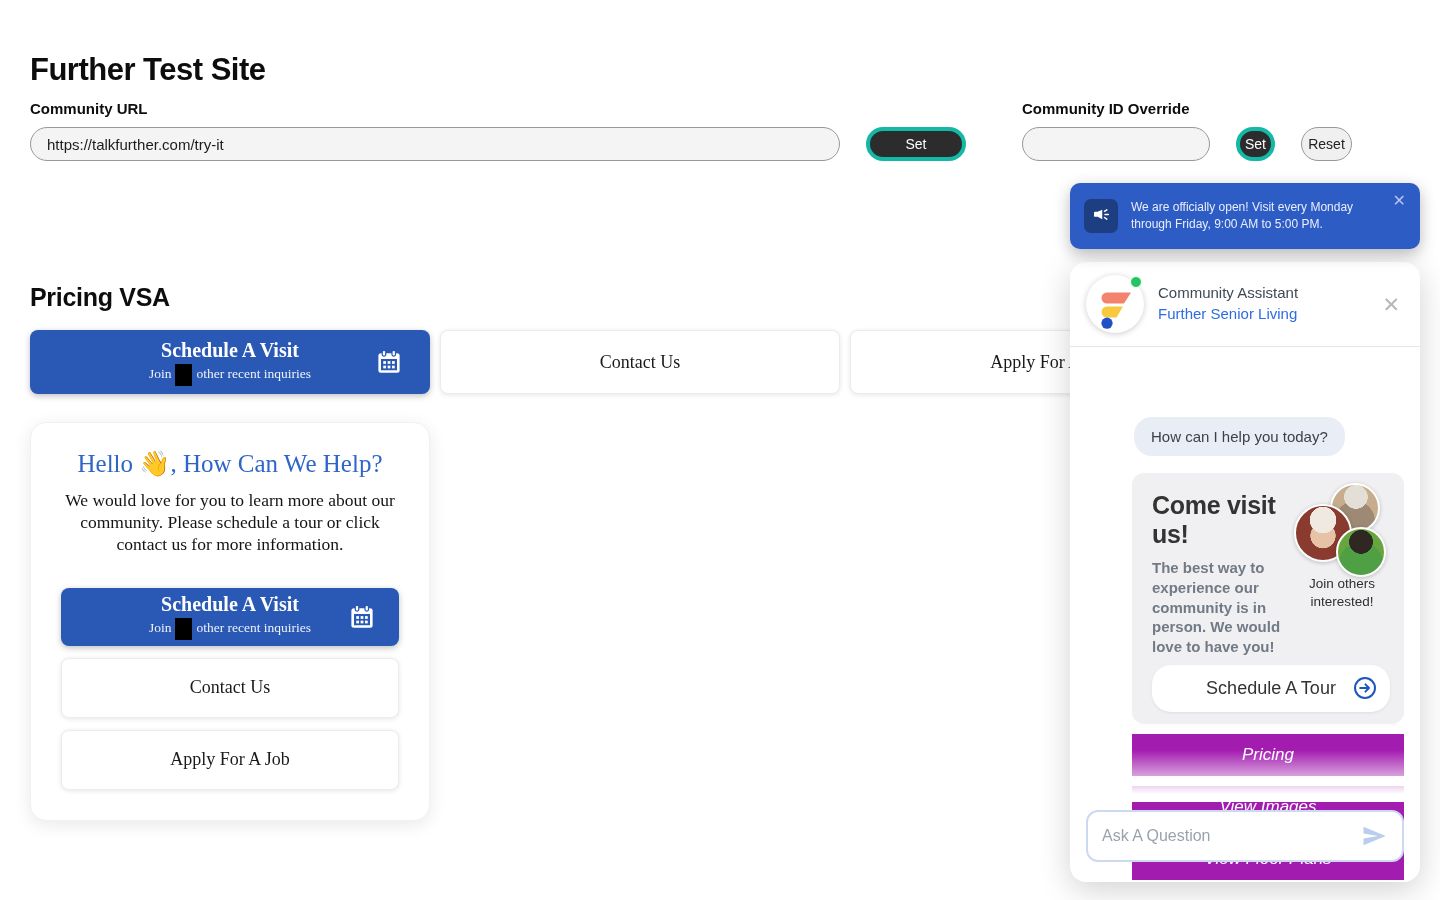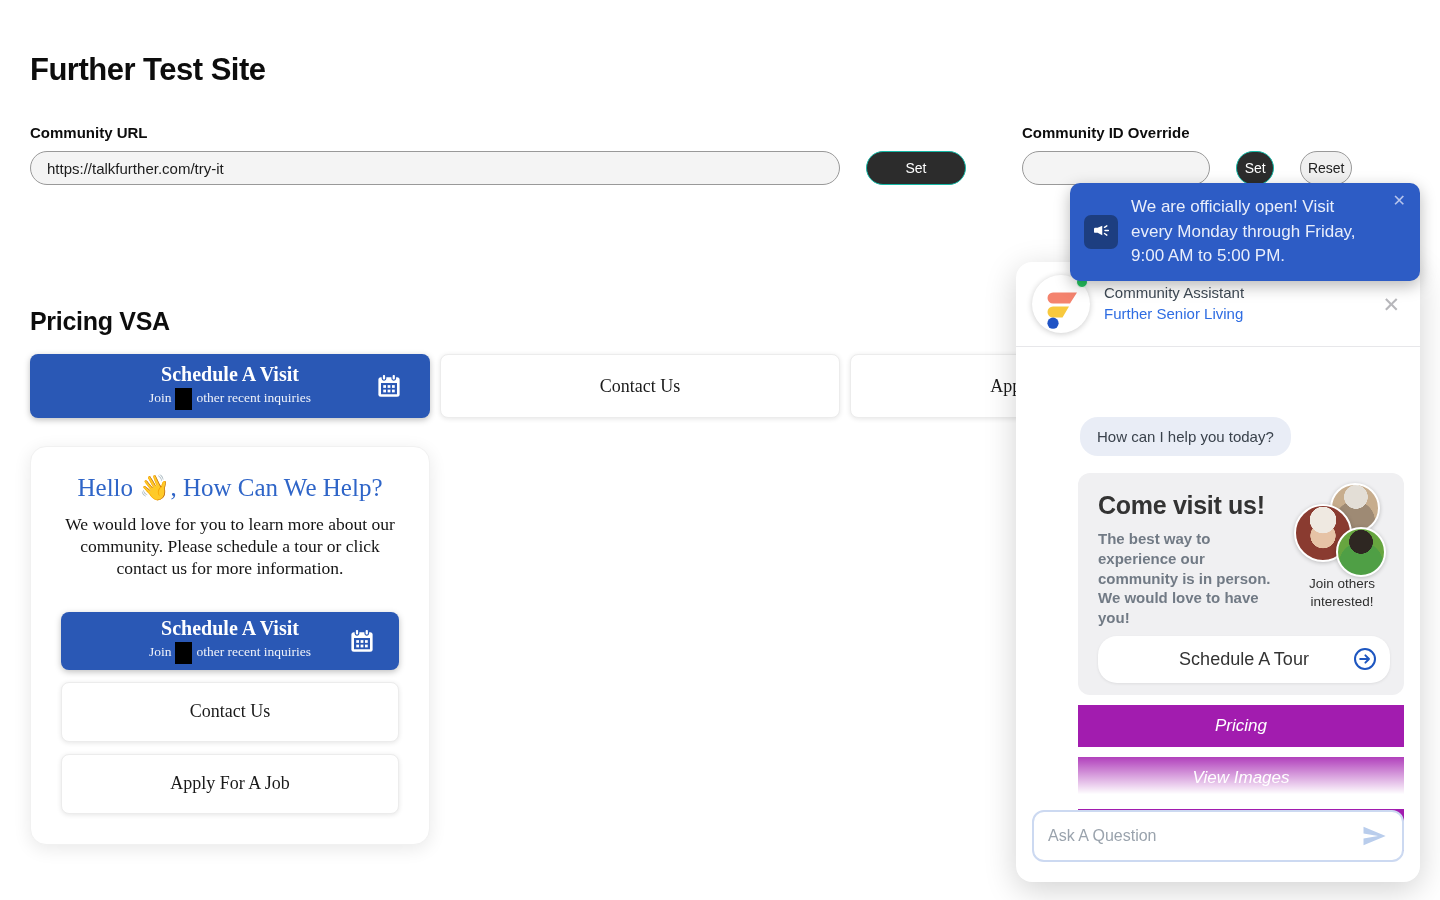--- a/index.html
+++ b/index.html
@@ -7,36 +7,36 @@
   body {
     position: relative;
     background: #ffffff;
     font-family: "Liberation Sans", sans-serif;
     color: #111;
     overflow: hidden;
   }
   .content { padding: 0 30px; }
 
   
-  h1.page-title { font-size: 31px; font-weight: 700; margin: 52px 0 36px; color:#0d0d0d; letter-spacing:-0.5px; }
+  h1.page-title { font-size: 31px; font-weight: 700; margin: 52px 0 12px; color:#0d0d0d; letter-spacing:-0.5px; }
   .form-row { display: flex; align-items: flex-start; }
   .field-label { display:block; font-size: 15px; font-weight: 700; margin-bottom: 10px; color:#0d0d0d; }
   .input-row { display: flex; gap: 26px; align-items: flex-start; }
   .text-input {
     height: 34px; border-radius: 17px; border: 1px solid #999;
     background: #f4f4f4; padding: 0 16px; font-size: 15px; color: #1c1c1c;
     font-family: "Liberation Sans", sans-serif; outline: none;
   }
   .left-group { width: 936px; }
   .url-input { flex: 1; }
   .right-group { margin-left: 56px; width: 330px; }
   .id-input { width: 188px; }
   .btn-dark {
     height: 34px; border-radius: 17px; background: #2c2c2c; color: #fff;
-    border: 1px solid #14b8a6; font-size: 14px; cursor: pointer; width: 100px;
+    border: 4px solid #14b8a6; font-size: 14px; cursor: pointer; width: 100px;
     font-family: "Liberation Sans", sans-serif;
   }
   .btn-dark.small { width: 46px; }
   .btn-light {
     height: 34px; border-radius: 17px; background: #f0f0f0; color: #222;
     border: 1px solid #999; font-size: 14px; cursor: pointer; width: 62px;
     font-family: "Liberation Sans", sans-serif;
   }
 
   
@@ -80,29 +80,29 @@
   .banner {
     position: absolute; top: 183px; right: 20px; width: 350px; min-height: 66px;
     background: #2d5cc5; border-radius: 10px; z-index: 30;
     box-shadow: 0 5px 16px rgba(0,0,0,.28);
     display: flex; align-items: center; padding: 12px 14px;
   }
   .banner-icon {
     width: 34px; height: 34px; border-radius: 7px; background: #1d3e80;
     display: flex; align-items: center; justify-content: center; margin-right: 13px; flex: none;
   }
-  .banner-text { font-size: 17px; line-height: 1.45; color: #e9eefb; width: 232px; }
+  .banner-text { font-size: 12px; line-height: 1.45; color: #e9eefb; width: 232px; }
   .banner-close {
     position: absolute; top: 10px; right: 14px; color: #b6c4ec; font-size: 16px;
     background: none; border: none; cursor: pointer; line-height: 1;
   }
 
   
   .chat-widget {
-    position: absolute; top: 262px; right: 20px; width: 404px; height: 620px;
+    position: absolute; top: 262px; right: 20px; width: 350px; height: 620px;
     background: #fff; border-radius: 16px; z-index: 20;
     box-shadow: 0 8px 32px rgba(0,0,0,.18);
     display: flex; flex-direction: column; overflow: hidden;
   }
   .chat-header {
     height: 85px; flex: none; display: flex; align-items: center;
     padding: 0 16px; border-bottom: 1px solid #e7e7ea;
   }
   .chat-logo {
     width: 58px; height: 58px; border-radius: 50%; background: #fff;

